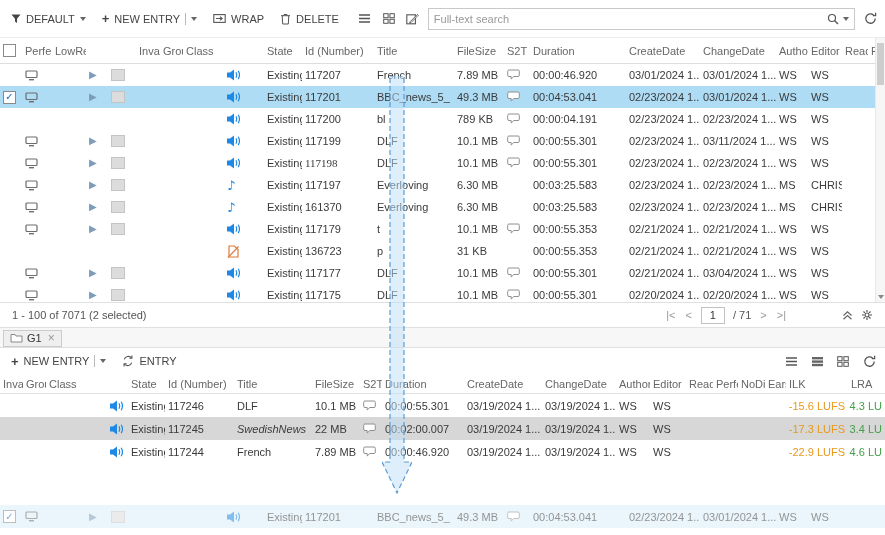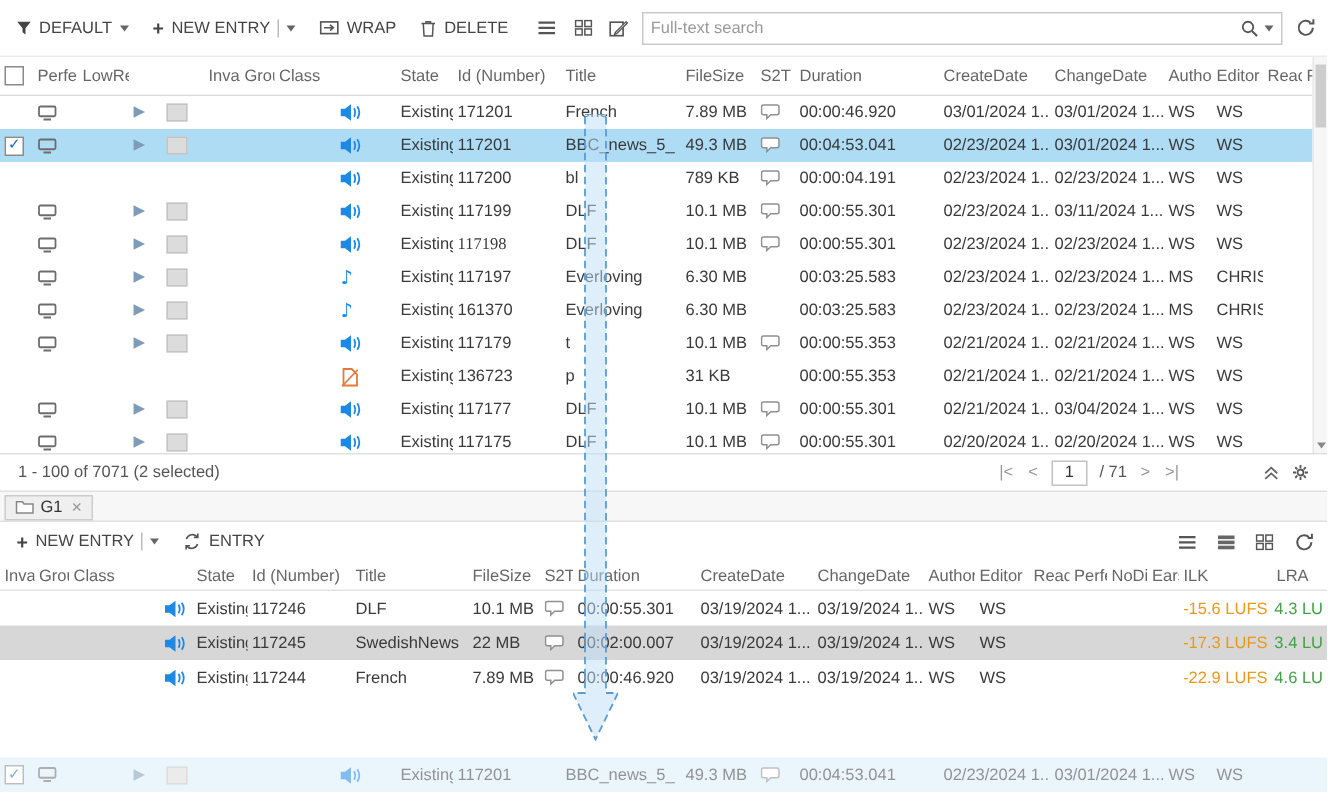--- a/index.html
+++ b/index.html
@@ -192,21 +192,21 @@
         <div class="cell cl-media" style="width: 40px;">
           <span class="icn">
             <svg width="15" height="12" viewBox="0 0 15 12">
               <polygon points="0,3.5 3,3.5 7,0.5 7,11.5 3,8.5 0,8.5" fill="#1e88e5"></polygon>
               <path d="M9 3.2Q10.6 6 9 8.8" stroke="#1e88e5" fill="none" stroke-width="1.2"></path>
               <path d="M11.2 1.8Q13.8 6 11.2 10.2" stroke="#1e88e5" fill="none" stroke-width="1.2"></path>
             </svg>
           </span>
         </div>
         <div class="cell cl-state" style="width: 38px;">Existing</div>
-        <div class="cell cl-id" style="width: 72px;">171201</div>
+        <div class="cell cl-id" style="width: 72px;">117207</div>
         <div class="cell cl-title" style="width: 80px;">French</div>
         <div class="cell cl-size" style="width: 50px;">7.89 MB</div>
         <div class="cell cl-s2t" style="width: 26px;">
           <span class="icn">
             <svg width="13" height="12" viewBox="0 0 13 12">
               <path d="M2 1h9a1.3 1.3 0 0 1 1.3 1.3v3.9A1.3 1.3 0 0 1 11 7.5H6.8L4.2 10V7.5H2A1.3 1.3 0 0 1 .7 6.2V2.3A1.3 1.3 0 0 1 2 1z" fill="#fff" stroke="#909090" stroke-width="1"></path>
             </svg>
           </span>
         </div>
         <div class="cell cl-dur" style="width: 96px;">00:00:46.920</div>
@@ -805,21 +805,21 @@
           <span class="icn">
             <svg width="15" height="12" viewBox="0 0 15 12">
               <polygon points="0,3.5 3,3.5 7,0.5 7,11.5 3,8.5 0,8.5" fill="#1e88e5"></polygon>
               <path d="M9 3.2Q10.6 6 9 8.8" stroke="#1e88e5" fill="none" stroke-width="1.2"></path>
               <path d="M11.2 1.8Q13.8 6 11.2 10.2" stroke="#1e88e5" fill="none" stroke-width="1.2"></path>
             </svg>
           </span>
         </div>
         <div class="cell cl-state" style="width: 37px;">Existing</div>
         <div class="cell cl-id" style="width: 69px;">117245</div>
-        <div class="cell cl-title" style="width: 78px;">SwedishNews</div>
+        <div class="cell cl-title" style="width: 78px; font-style: italic;">SwedishNews</div>
         <div class="cell cl-size" style="width: 48px;">22 MB</div>
         <div class="cell cl-s2t" style="width: 22px;">
           <span class="icn">
             <svg width="13" height="12" viewBox="0 0 13 12">
               <path d="M2 1h9a1.3 1.3 0 0 1 1.3 1.3v3.9A1.3 1.3 0 0 1 11 7.5H6.8L4.2 10V7.5H2A1.3 1.3 0 0 1 .7 6.2V2.3A1.3 1.3 0 0 1 2 1z" fill="#fff" stroke="#909090" stroke-width="1"></path>
             </svg>
           </span>
         </div>
         <div class="cell cl-dur" style="width: 82px;">00:02:00.007</div>
         <div class="cell cl-create" style="width: 78px;">03/19/2024 1...</div>

